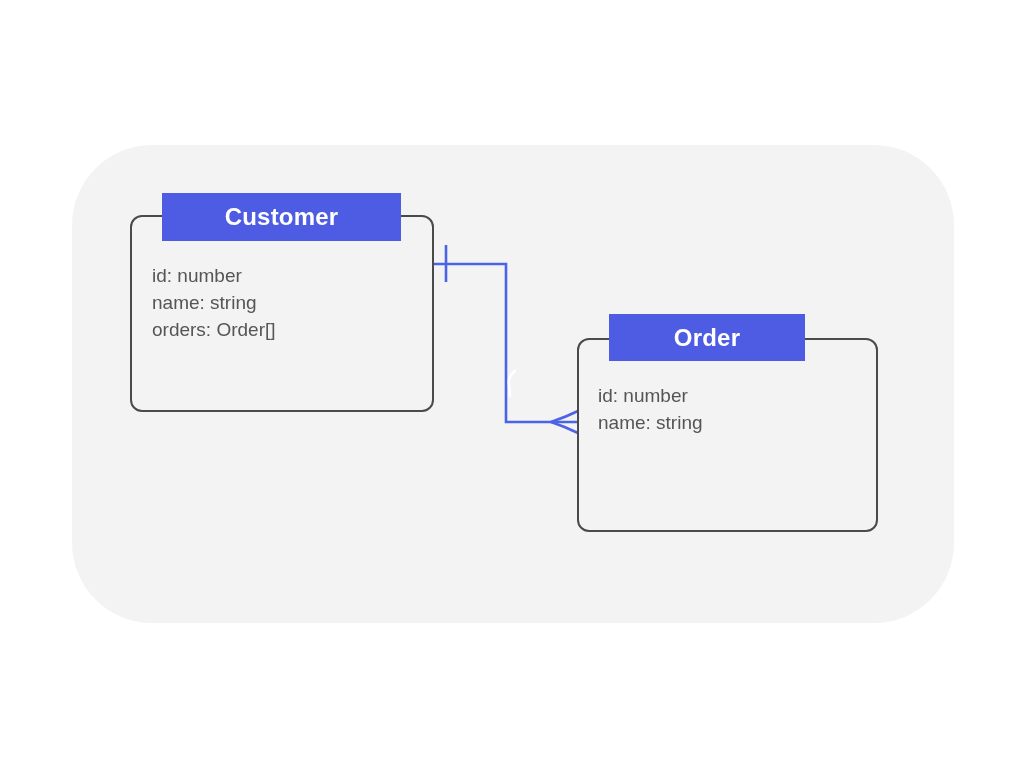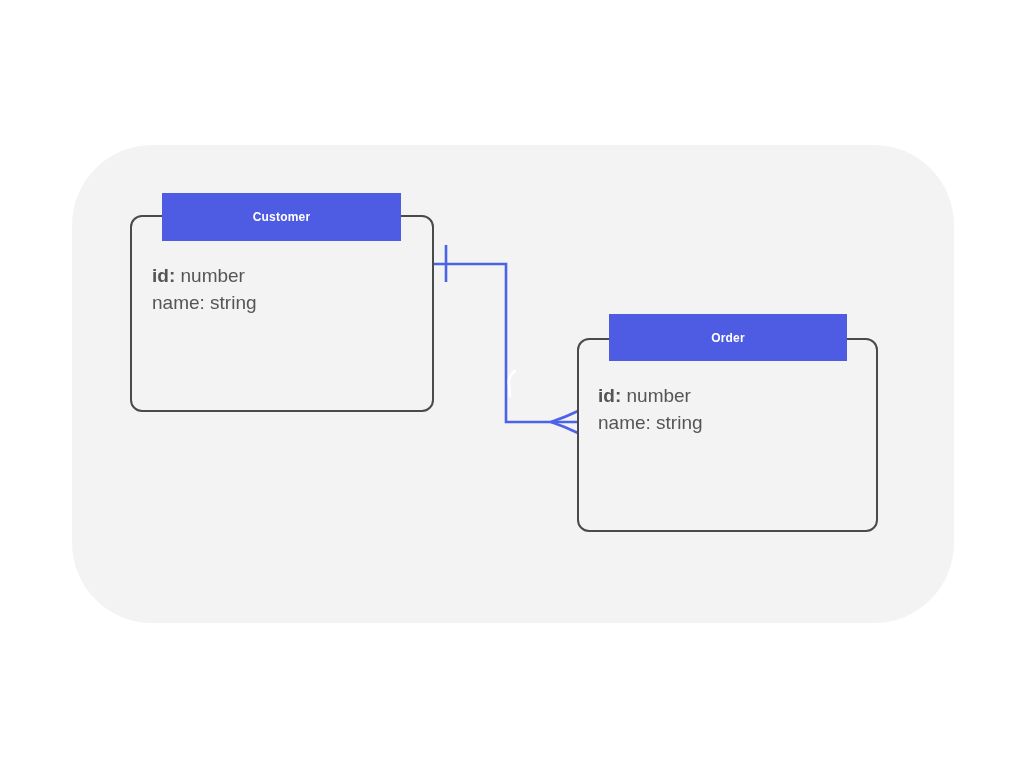--- a/index.html
+++ b/index.html
@@ -34,44 +34,44 @@
   .entity-body {
     position: absolute;
     border: 2px solid #4a4a4a;
     border-radius: 12px;
     background: transparent;
   }
   .entity-header {
     position: absolute;
     background: #4d5ce2;
     color: #ffffff;
-    font-size: 12px;
+    font-size: 24px;
     font-weight: 600;
     letter-spacing: 0.2px;
     display: flex;
     align-items: center;
     justify-content: center;
   }
   .entity-attrs {
     position: absolute;
     font-size: 19px;
     line-height: 27px;
     color: #555555;
     white-space: nowrap;
   }
-  .attr-row .b { font-weight: 700; margin-top: 44px; }
+  .attr-row .b { font-weight: 400; margin-top: 44px; }
 
   
   .customer .entity-body   { left: 130px; top: 215px; width: 304px; height: 197px; }
   .customer .entity-header { left: 162px; top: 193px; width: 239px; height: 48px; }
   .customer .entity-attrs  { left: 152px; top: 262px; }
 
   
   .order .entity-body   { left: 577px; top: 338px; width: 301px; height: 194px; }
-  .order .entity-header { left: 609px; top: 314px; width: 238px; height: 47px; }
+  .order .entity-header { left: 609px; top: 314px; width: 196px; height: 47px; }
   .order .entity-attrs  { left: 598px; top: 382px; }
 </style>
 </head>
 <body>
 
 <div class="stage">
 
   <div class="canvas"></div>
 
   <svg class="connector-layer" viewBox="0 0 1024 768" xmlns="http://www.w3.org/2000/svg">
@@ -93,20 +93,23 @@
     <div class="entity-header">
       <span>Customer</span>
     </div>
     <div class="entity-attrs">
       <div class="attr-row">
         <span class="b">id:</span><span> number</span>
       </div>
       <div class="attr-row">
         <span>name:</span><span> string</span>
       </div>
+      <div class="attr-row">
+        <span>orders:</span><span> Order[]</span>
+      </div>
     </div>
   </div>
 
   <div class="entity order">
     <div class="entity-body"></div>
     <div class="entity-header">
       <span>Order</span>
     </div>
     <div class="entity-attrs">
       <div class="attr-row">

